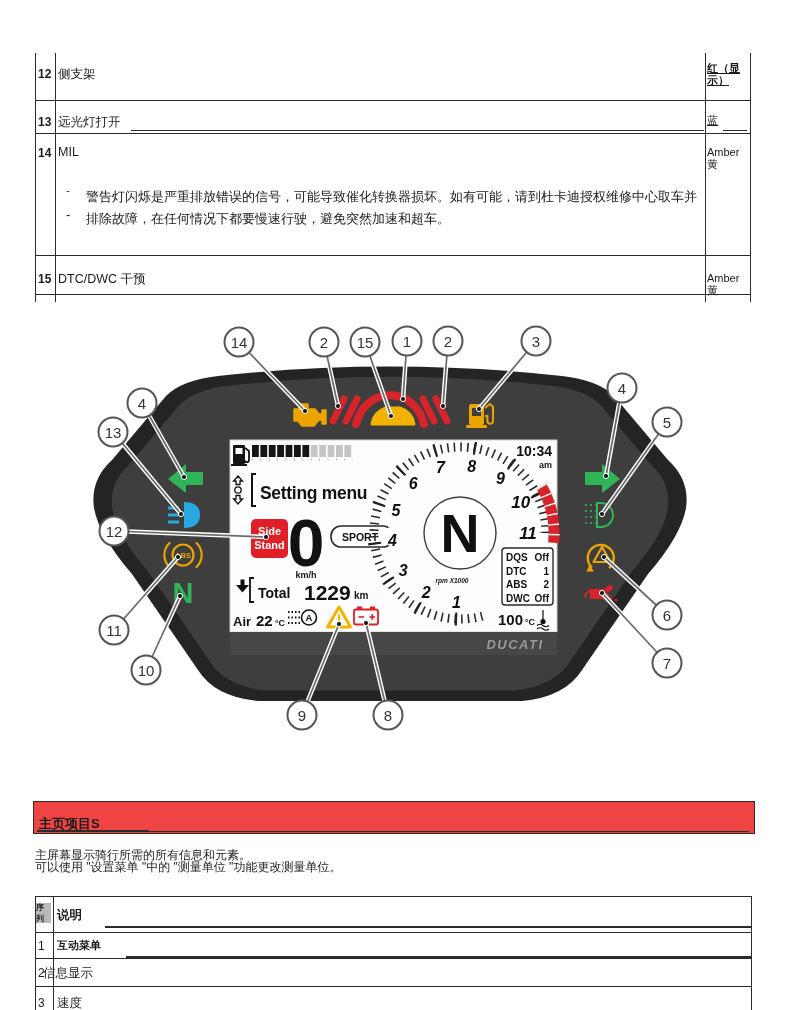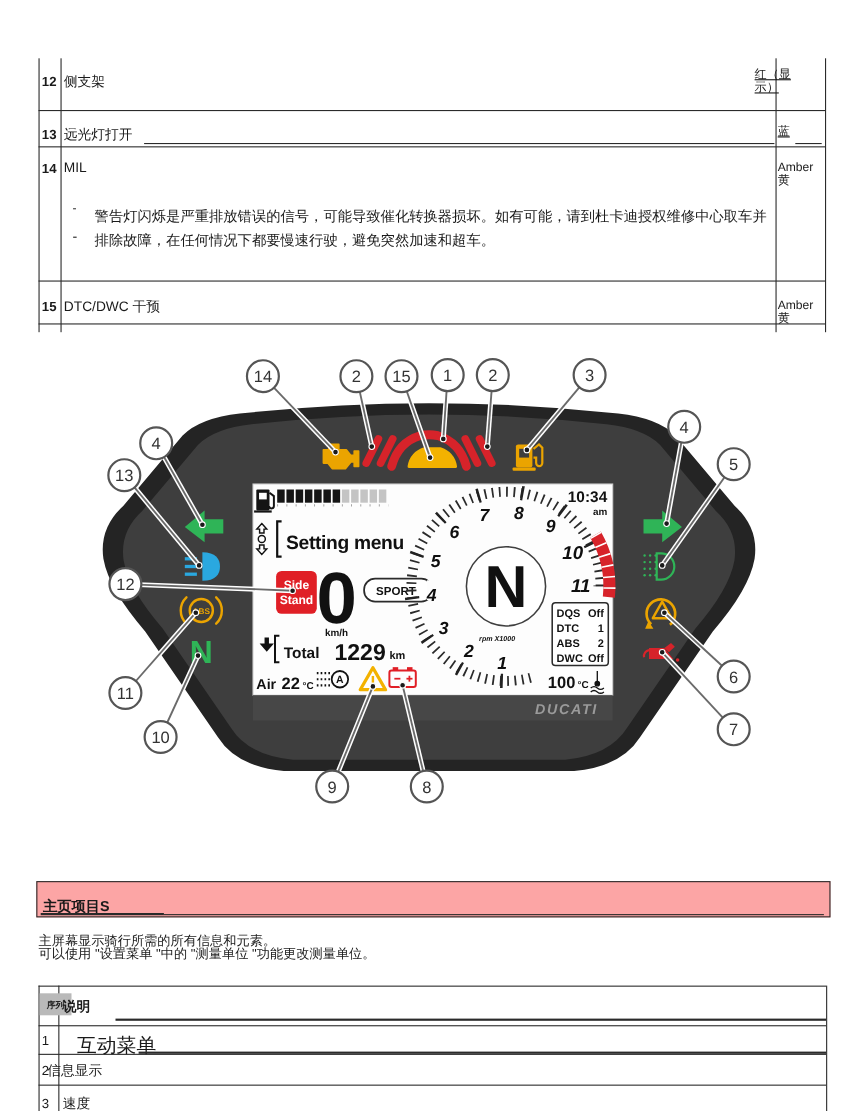--- a/index.html
+++ b/index.html
@@ -8,21 +8,21 @@
   .abs{position:absolute;}
   .vr{position:absolute;width:1px;background:#2b2b2b;}
   .hr{position:absolute;height:1px;background:#2b2b2b;}
   .cellnum{font-size:12px;font-weight:700;}
   .celldesc{font-size:12.5px;}
   .cellcolor{font-size:11px;line-height:12px;width:38px;word-break:break-all;}
   .und{text-decoration:underline;}
   .bullet{font-size:11px;line-height:11px;}
   .bullet2{font-size:13px;line-height:21.5px;}
   .leader{position:absolute;height:1px;background:#2b2b2b;}
-  .headbox{position:absolute;border:1.5px solid #2a2a2a;background:#fca5a5;}
+  .headbox{position:absolute;border:1.5px solid #2a2a2a;background:#ef4444;}
   .h1{font-size:13px;font-weight:700;}
   .para{font-size:12px;line-height:11.6px;}
   .grayhdr{background:#b9b9b9;color:#222;font-size:8px;font-weight:700;
            display:flex;align-items:center;justify-content:center;}
   .bold{font-weight:700;}
   svg text{font-family:"Liberation Sans","DejaVu Sans",sans-serif;}
 </style>
 </head>
 <body>
 
@@ -33,21 +33,21 @@
     <div class="vr" style="left:19.5px;top:0;height:249px;"></div>
     <div class="vr" style="left:669.5px;top:0;height:249px;"></div>
     <div class="vr" style="left:715px;top:0;height:249px;"></div>
     <div class="hr" style="left:0;top:47px;width:715px;"></div>
     <div class="hr" style="left:0;top:80px;width:715px;"></div>
     <div class="hr" style="left:0;top:202px;width:715px;"></div>
     <div class="hr" style="left:0;top:241px;width:715px;"></div>
 
     <div class="abs cellnum" style="left:3px;top:14px;">12</div>
     <div class="abs celldesc" style="left:23px;top:13px;">侧支架</div>
-    <div class="abs cellcolor" style="left:651px;top:9px;"><span class="und">红（显示）</span></div>
+    <div class="abs cellcolor" style="left:672px;top:9px;font-weight:bold;"><span class="und">红（显示）</span></div>
 
     <div class="abs cellnum" style="left:3px;top:62px;">13</div>
     <div class="abs celldesc" style="left:23px;top:61px;">远光灯打开</div>
     <div class="leader" style="left:96px;top:77px;width:573px;"></div>
     <div class="abs cellcolor" style="left:672px;top:61px;"><span class="und">蓝</span></div>
     <div class="leader" style="left:688px;top:77px;width:24px;"></div>
 
     <div class="abs cellnum" style="left:3px;top:93px;">14</div>
     <div class="abs celldesc" style="left:23px;top:92px;">MIL</div>
     <div class="abs cellcolor" style="left:672px;top:93px;">Amber 黄</div>
@@ -374,27 +374,27 @@
     <div>主屏幕显示骑行所需的所有信息和元素。</div>
     <div>可以使用 "设置菜单 "中的 "测量单位 "功能更改测量单位。</div>
   </div>
 
   <div class="abs" style="left:35px;top:856px;width:716px;height:154px;">
     <div class="hr" style="left:0;top:0;width:716px;"></div>
     <div class="vr" style="left:0;top:0;height:154px;"></div>
     <div class="vr" style="left:18px;top:0;height:154px;"></div>
     <div class="vr" style="left:716px;top:0;height:154px;"></div>
 
-    <div class="abs grayhdr" style="left:1px;top:7px;width:29px;height:20px;">序列</div>
+    <div class="abs grayhdr" style="left:1px;top:7px;width:15px;height:20px;">序列</div>
     <div class="abs bold" style="left:22px;top:11px;font-size:12.5px;">说明</div>
     <div class="leader" style="left:70px;top:29.7px;width:646px;height:2px;"></div>
     <div class="hr" style="left:0;top:35.7px;width:716px;"></div>
 
     <div class="abs" style="left:3px;top:43px;font-size:12px;">1</div>
-    <div class="abs" style="left:35px;top:42px;font-size:18px;">互动菜单</div>
+    <div class="abs" style="left:22px;top:42px;font-size:11px;font-weight:bold;">互动菜单</div>
     <div class="leader" style="left:91px;top:59.7px;width:625px;height:2px;"></div>
     <div class="hr" style="left:0;top:62.3px;width:716px;"></div>
 
     <div class="abs" style="left:3px;top:70px;font-size:12px;">2</div>
     <div class="abs" style="left:8px;top:69px;font-size:12.5px;">信息显示</div>
     <div class="hr" style="left:0;top:89.7px;width:716px;"></div>
 
     <div class="abs" style="left:3px;top:100px;font-size:12px;">3</div>
     <div class="abs" style="left:22px;top:99px;font-size:12.5px;">速度</div>
     <div class="hr" style="left:0;top:127.3px;width:716px;"></div>

